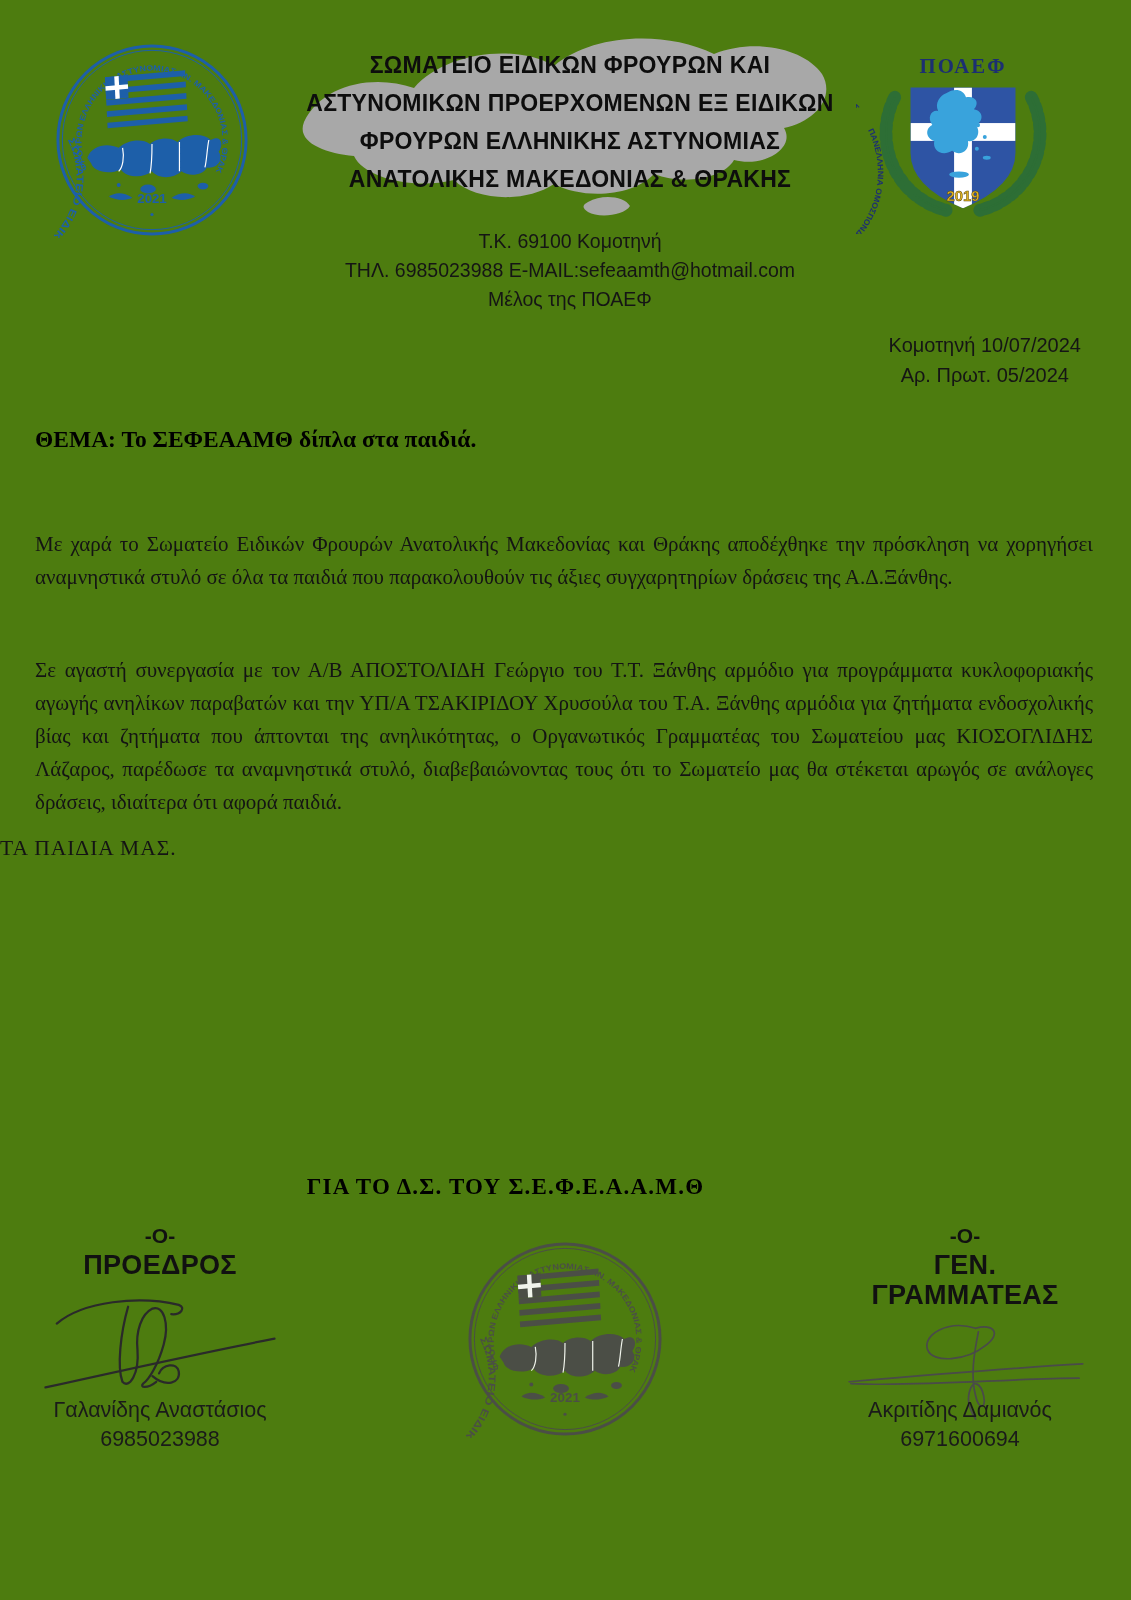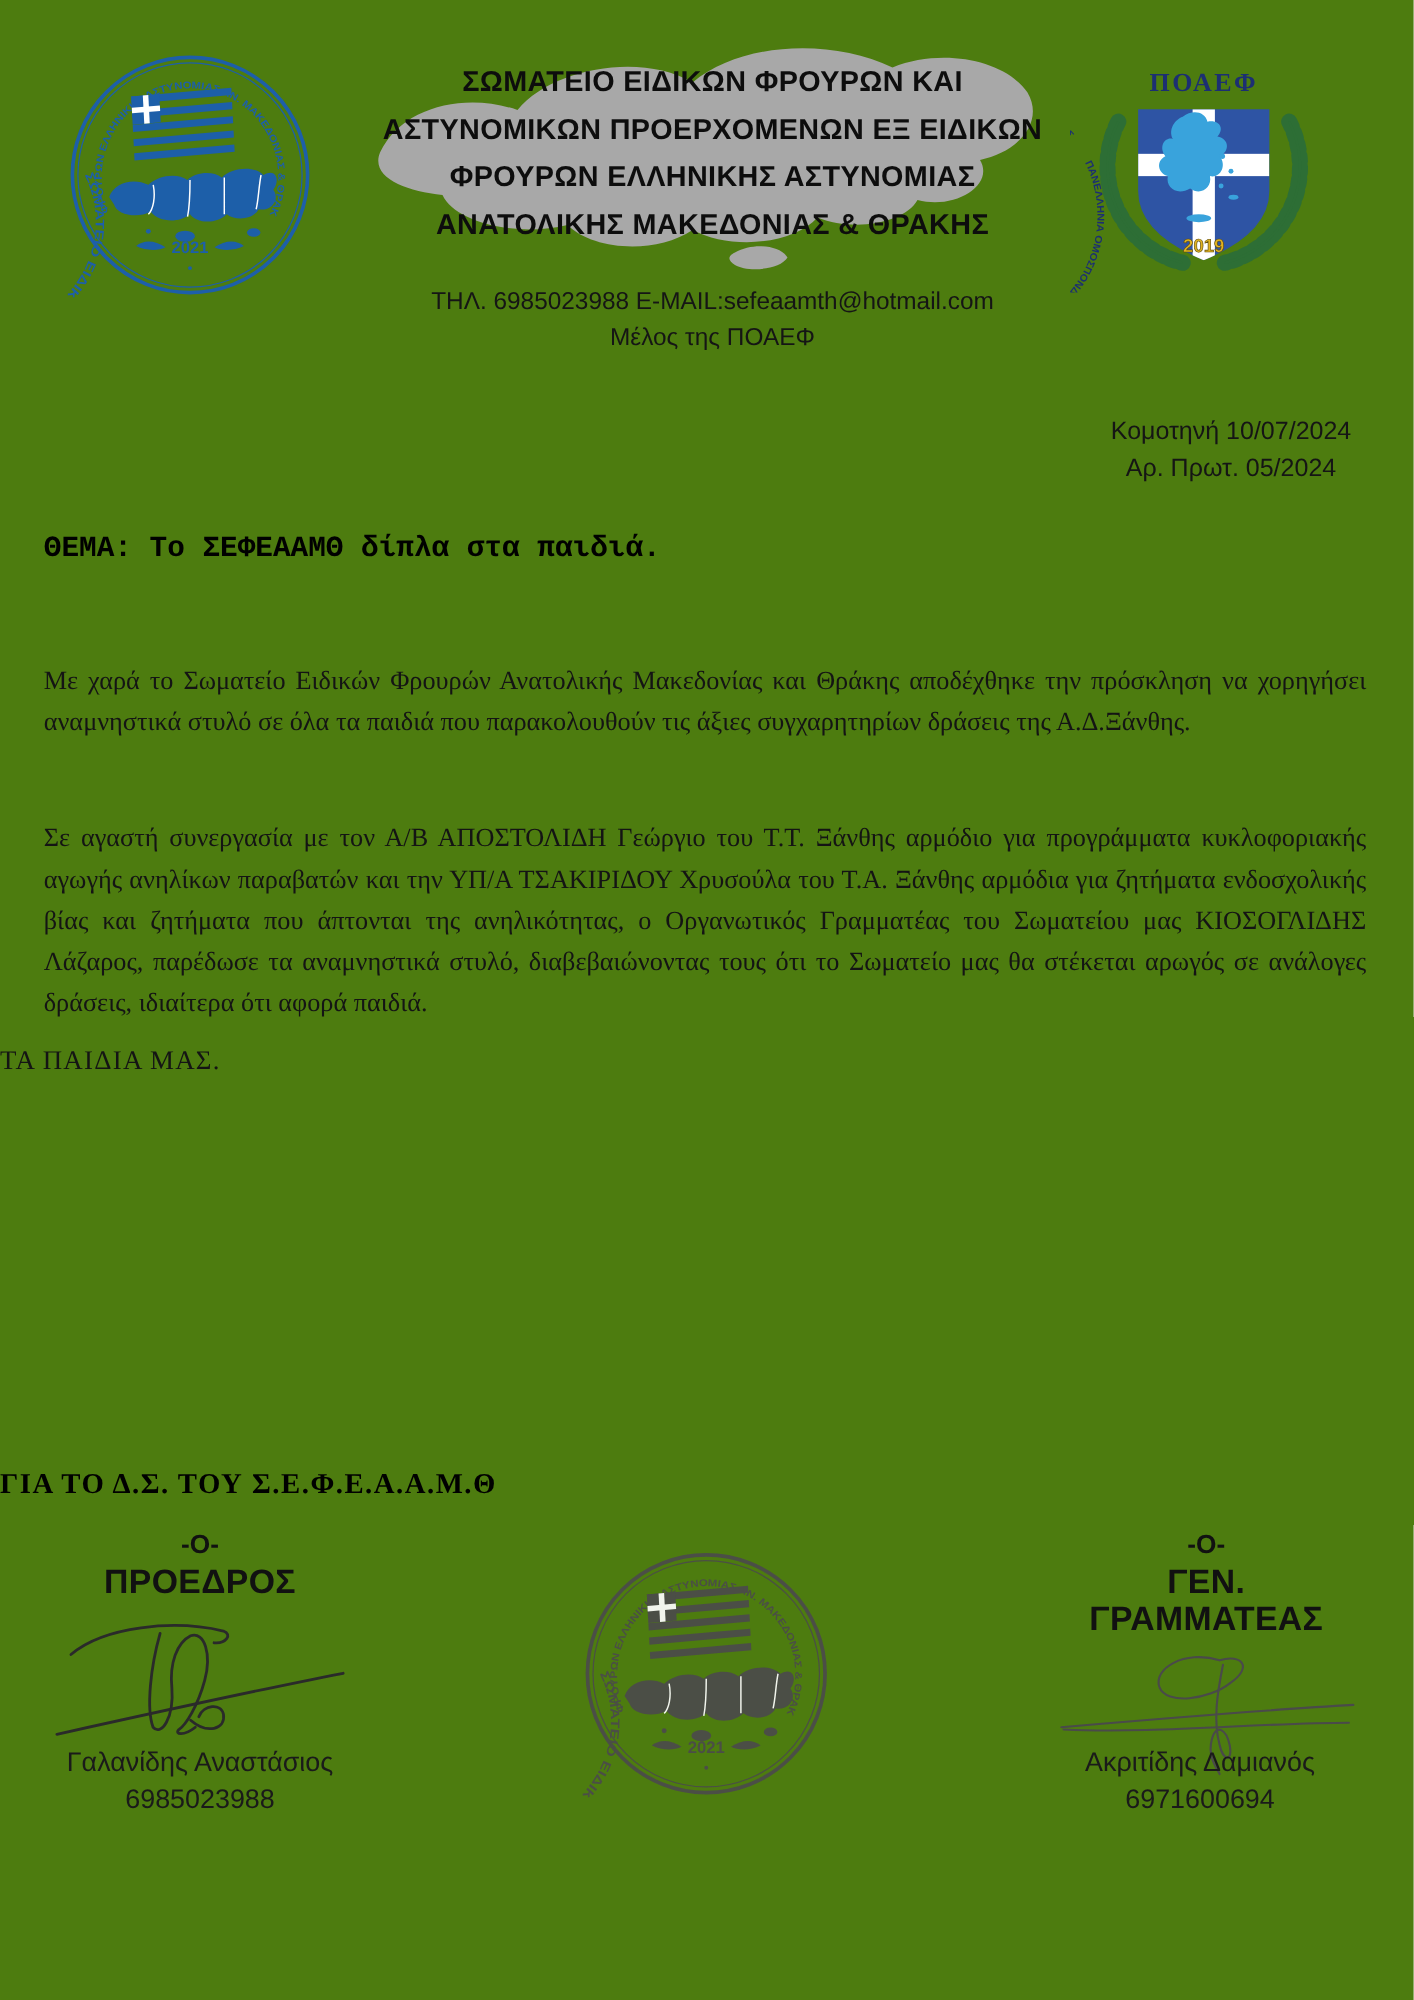--- a/index.html
+++ b/index.html
@@ -25,35 +25,35 @@
     text-align:center; font-size:19.5px; line-height:29px; color:#151515;
   }
   .seal-left { position:absolute; left:54px; top:42px; width:196px; height:196px; color:#1d5fa9; }
   .seal-right { position:absolute; left:856px; top:26px; width:214px; height:208px; }
   .date-block {
     position:absolute; right:50px; top:330px; text-align:center;
     font-size:20px; line-height:30px; color:#151515;
   }
   .subject {
     position:absolute; left:35px; top:426px; width:1060px;
-    font-family:Liberation Mono, monospace; font-weight:bold; font-size:23.5px; color:#000;
+    font-family:Liberation Serif, serif; font-weight:bold; font-size:23.5px; color:#000;
   }
   .para {
     position:absolute; left:35px; width:1058px;
     font-family:"Liberation Serif", serif; font-size:21px; line-height:33px;
     text-align:justify; text-align-last:left; color:#141414;
   }
   .para-1 { top:528px; }
   .para-2 { top:654px; }
   .closing-line {
     position:absolute; left:0; top:836px; width:1131px; text-align:left;
     font-family:"Liberation Serif", serif; font-size:21.5px; letter-spacing:1px; color:#141414;
   }
   .board-heading {
-    position:absolute; left:0; top:1174px; width:1011px; text-align:left;
+    position:absolute; left:0; top:1174px; width:1011px; text-align:center;
     font-family:"Liberation Serif", serif; font-weight:bold; font-size:23px;
     letter-spacing:1.2px; color:#000;
   }
   .sig-col { position:absolute; top:1222px; text-align:center; }
   .sig-col-left { left:38px; width:244px; }
   .sig-col-right { left:840px; width:250px; }
   .sig-dash { font-weight:bold; font-size:21px; line-height:28px; }
   .sig-role { font-weight:bold; font-size:27px; line-height:30px; letter-spacing:0.3px; }
   .sig-scribble { margin-top:4px; }
   .stamp { position:absolute; left:466px; top:1240px; width:198px; height:198px; color:#4b4b4b; opacity:0.92; }
@@ -161,20 +161,21 @@
         <circle cx="127" cy="112" r="2" fill="#39a3dc"></circle>
         <circle cx="119" cy="124" r="2" fill="#39a3dc"></circle>
         <ellipse cx="101" cy="150" rx="10" ry="3.2" fill="#39a3dc"></ellipse>
         <ellipse cx="129" cy="133" rx="4" ry="2" fill="#39a3dc"></ellipse>
       </g>
       <text x="105" y="177" text-anchor="middle" font-size="15" font-weight="bold" fill="#e2b320" stroke="#5a4a10" stroke-width="0.5" font-family="Liberation Sans, sans-serif">2019</text>
     </svg>
   </div>
 
   <div class="address-block">
+    <div>Τ.Κ. 69100 Κομοτηνή</div>
     <div>ΤΗΛ. 6985023988 E-MAIL:sefeaamth@hotmail.com</div>
     <div>Μέλος της ΠΟΑΕΦ</div>
   </div>
 
   <div class="date-block">
     <div>Κομοτηνή 10/07/2024</div>
     <div>Αρ. Πρωτ. 05/2024</div>
   </div>
 
   <div class="subject">ΘΕΜΑ: Το ΣΕΦΕΑΑΜΘ δίπλα στα παιδιά.</div>

